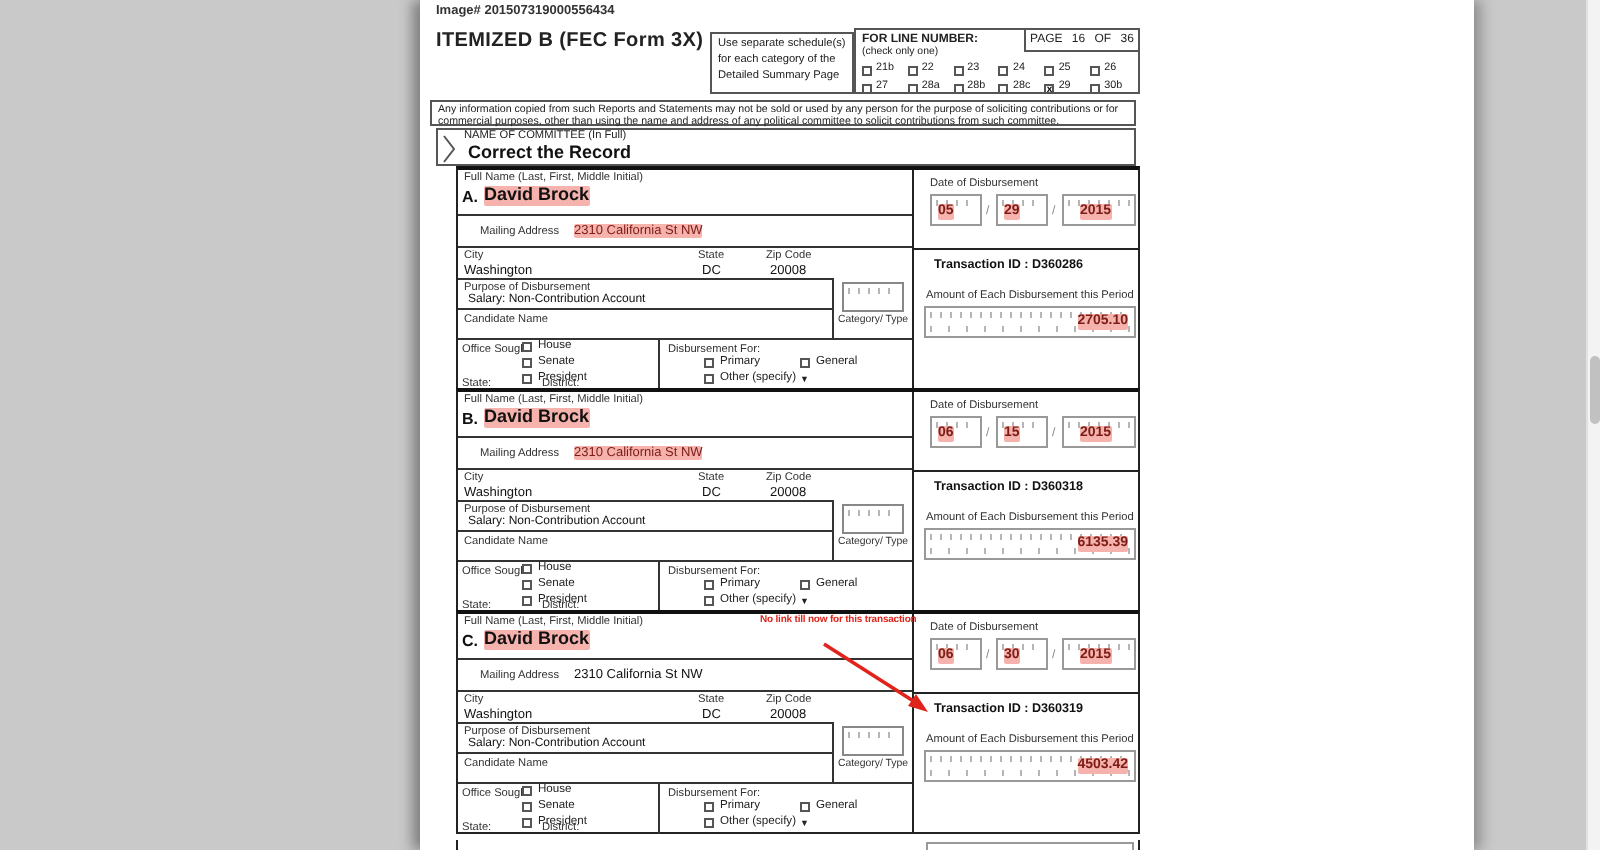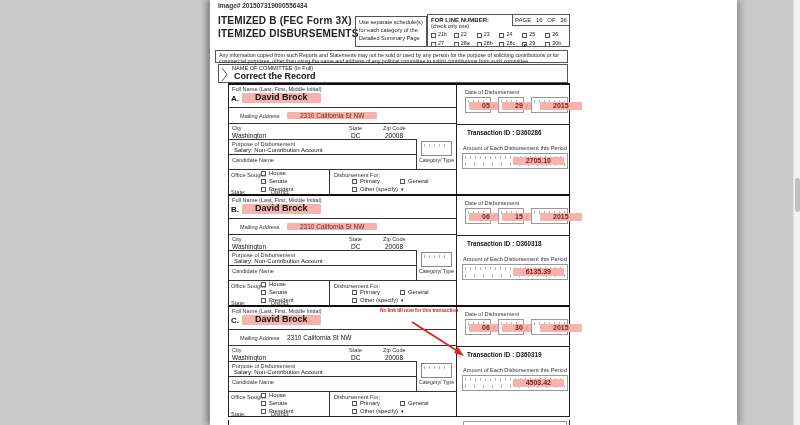--- a/index.html
+++ b/index.html
@@ -4,21 +4,21 @@
 <style>
   html,body{margin:0;padding:0;background:#cbcbcb;}
   *{box-sizing:border-box;}
   .screen{position:relative;width:800px;height:425px;overflow:hidden;background:#c9c9c9;
           font-family:"Liberation Sans",sans-serif;color:#222;}
   .page{position:absolute;left:210px;top:0;width:527px;height:425px;background:#ffffff;
         box-shadow:-4px 0 6px rgba(0,0,0,.35),4px 0 6px rgba(0,0,0,.25);}
   .abs{position:absolute;line-height:1.15;}
   .lbl{font-size:5.6px;color:#333;line-height:1.1;}
   .val{font-size:6.5px;color:#111;}
-  .hl{background:#f6b3ae;color:#7c1c15;border-radius:1px;padding:0 13px;}
+  .hl{background:#f6b3ae;color:#7c1c15;border-radius:1px;padding:0 0;}
   
   .imageno{left:8px;top:2px;font-size:6.5px;font-weight:bold;color:#333;}
   .title1{left:8px;top:15px;font-size:10px;font-weight:bold;letter-spacing:.2px;}
   .title2{left:8px;top:28px;font-size:10px;font-weight:bold;letter-spacing:.2px;}
   .midbox{left:145px;top:16px;width:72px;height:31px;border:1px solid #555;
           font-size:5.6px;color:#222;padding:2px 3px;line-height:1.4;}
   .rightbox{left:217px;top:14px;width:143px;height:33px;border:1px solid #555;}
   .fln{position:absolute;left:3px;top:2px;font-size:6px;font-weight:bold;line-height:1;}
   .pagebox{position:absolute;right:0;top:0;width:57px;height:11px;border-left:1px solid #555;
            border-bottom:1px solid #555;font-size:6px;text-align:center;line-height:10px;word-spacing:3px;}
@@ -83,21 +83,20 @@
   .sb-thumb{position:absolute;left:1px;top:178px;width:5px;height:34px;background:#c1c1c1;border-radius:3px;}
 </style>
 </head>
 <body>
 
 <div class="screen">
   <div class="page">
 
     <div class="abs imageno">Image# 201507319000556434</div>
     <div class="abs title1">ITEMIZED B  (FEC Form 3X)</div>
-    <div class="abs title2">ITEMIZED DISBURSEMENTS</div>
 
     <div class="abs midbox">Use separate schedule(s) for each category of the Detailed Summary Page</div>
 
     <div class="abs rightbox">
       <div class="fln">FOR LINE NUMBER:</div>
       <div class="pagebox">PAGE 16 OF 36</div>
       <div class="coo">(check only one)</div>
       <div class="lgrid" id="lineGrid">
           <div class="lrow">
             <span class="opt">

